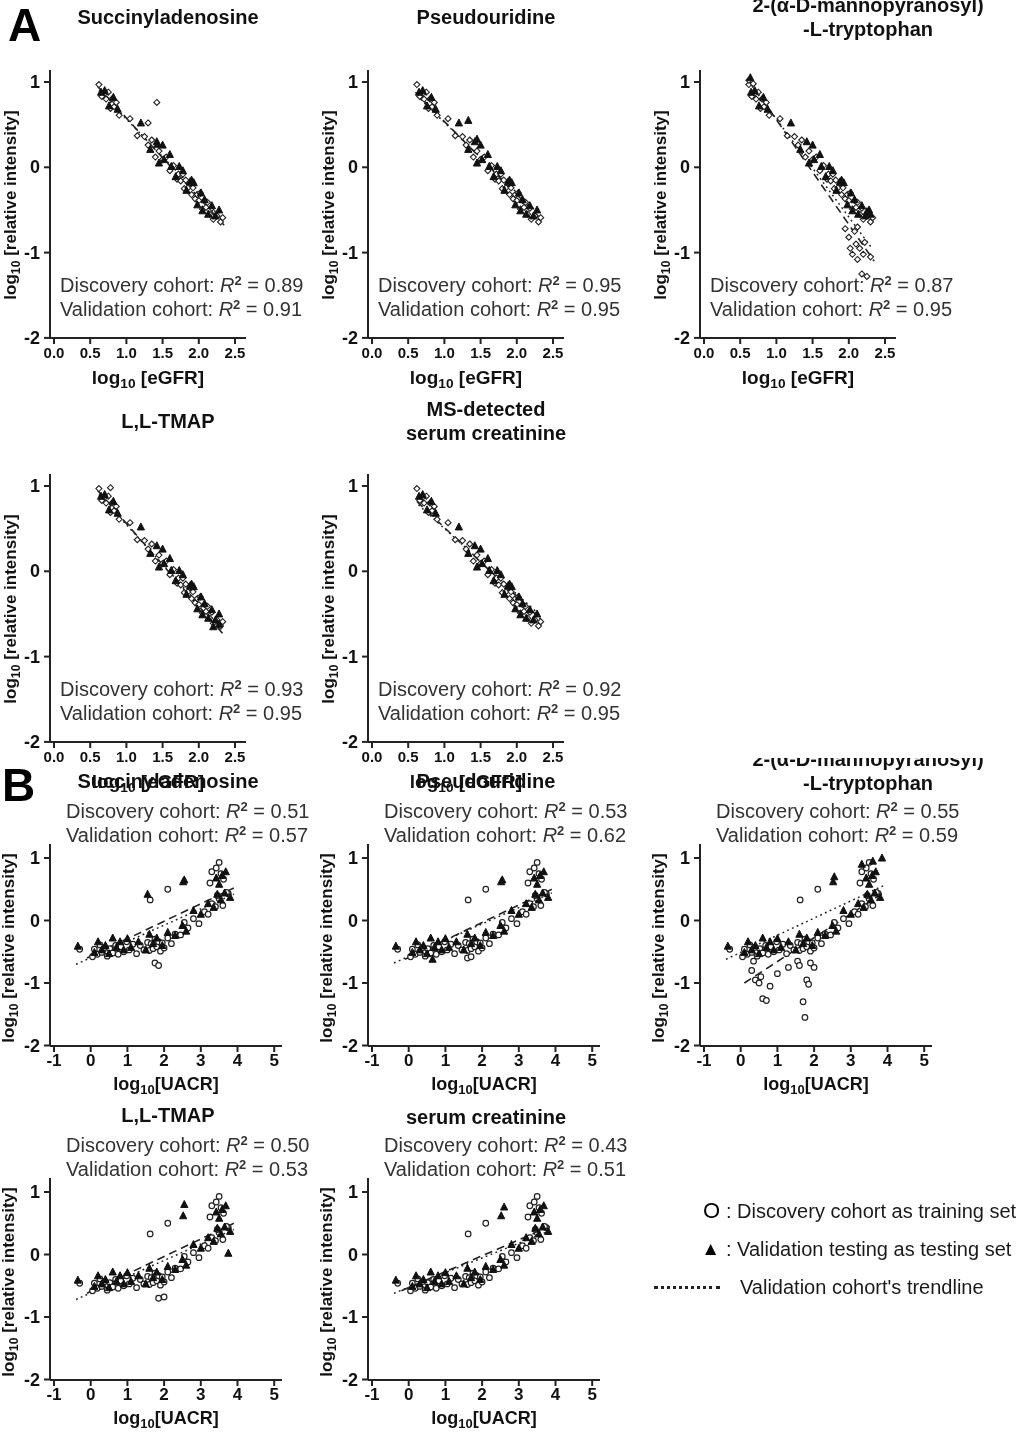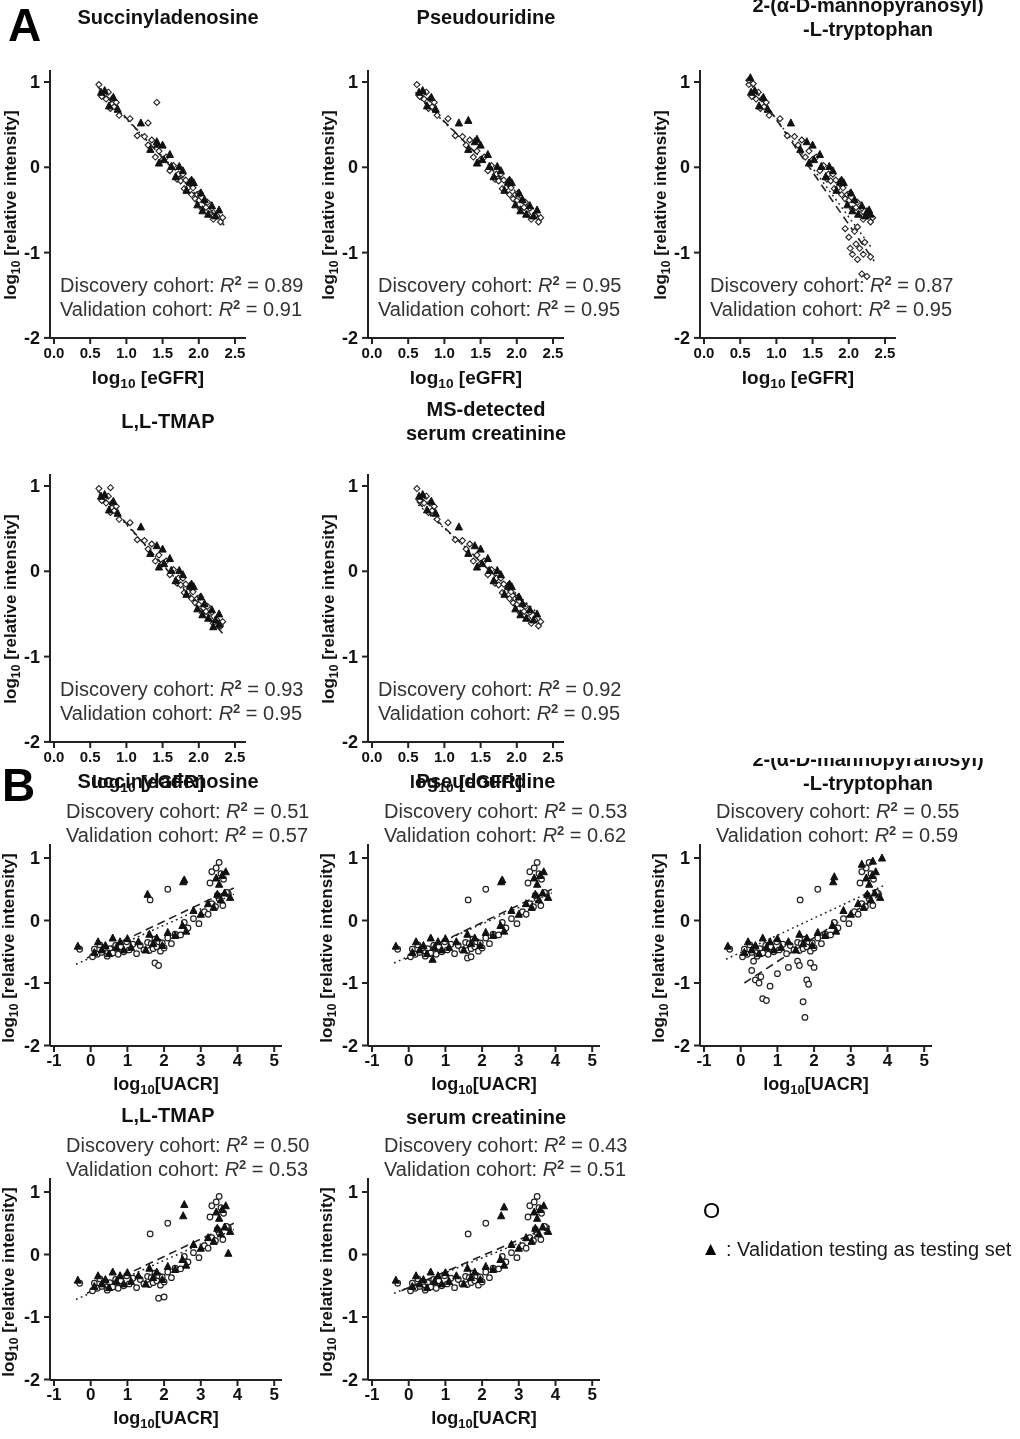--- a/index.html
+++ b/index.html
@@ -1328,21 +1328,28 @@
             <path d="M 186.12 103 L 189.72 110 L 182.52 110 Z" fill="#111" stroke="#111"></path>
           </g>
         </svg></div>
     </div>
 
   <div class="legend">
     <div class="legend-row">
       <span class="legend-sym">
         <span class="circle-glyph">O</span>
       </span>
+      <span class="legend-label">: Discovery cohort as training set</span>
     </div>
     <div class="legend-row">
       <span class="legend-sym">
         <span class="tri-glyph">▲</span>
       </span>
       <span class="legend-label">: Validation testing as testing set</span>
     </div>
+    <div class="legend-row">
+      <span class="legend-sym">
+        <span class="swatch-dotted"></span>
+      </span>
+      <span class="legend-label" style="margin-left:14px">Validation cohort's trendline</span>
+    </div>
   </div>
 </div>
 
 </body></html>

